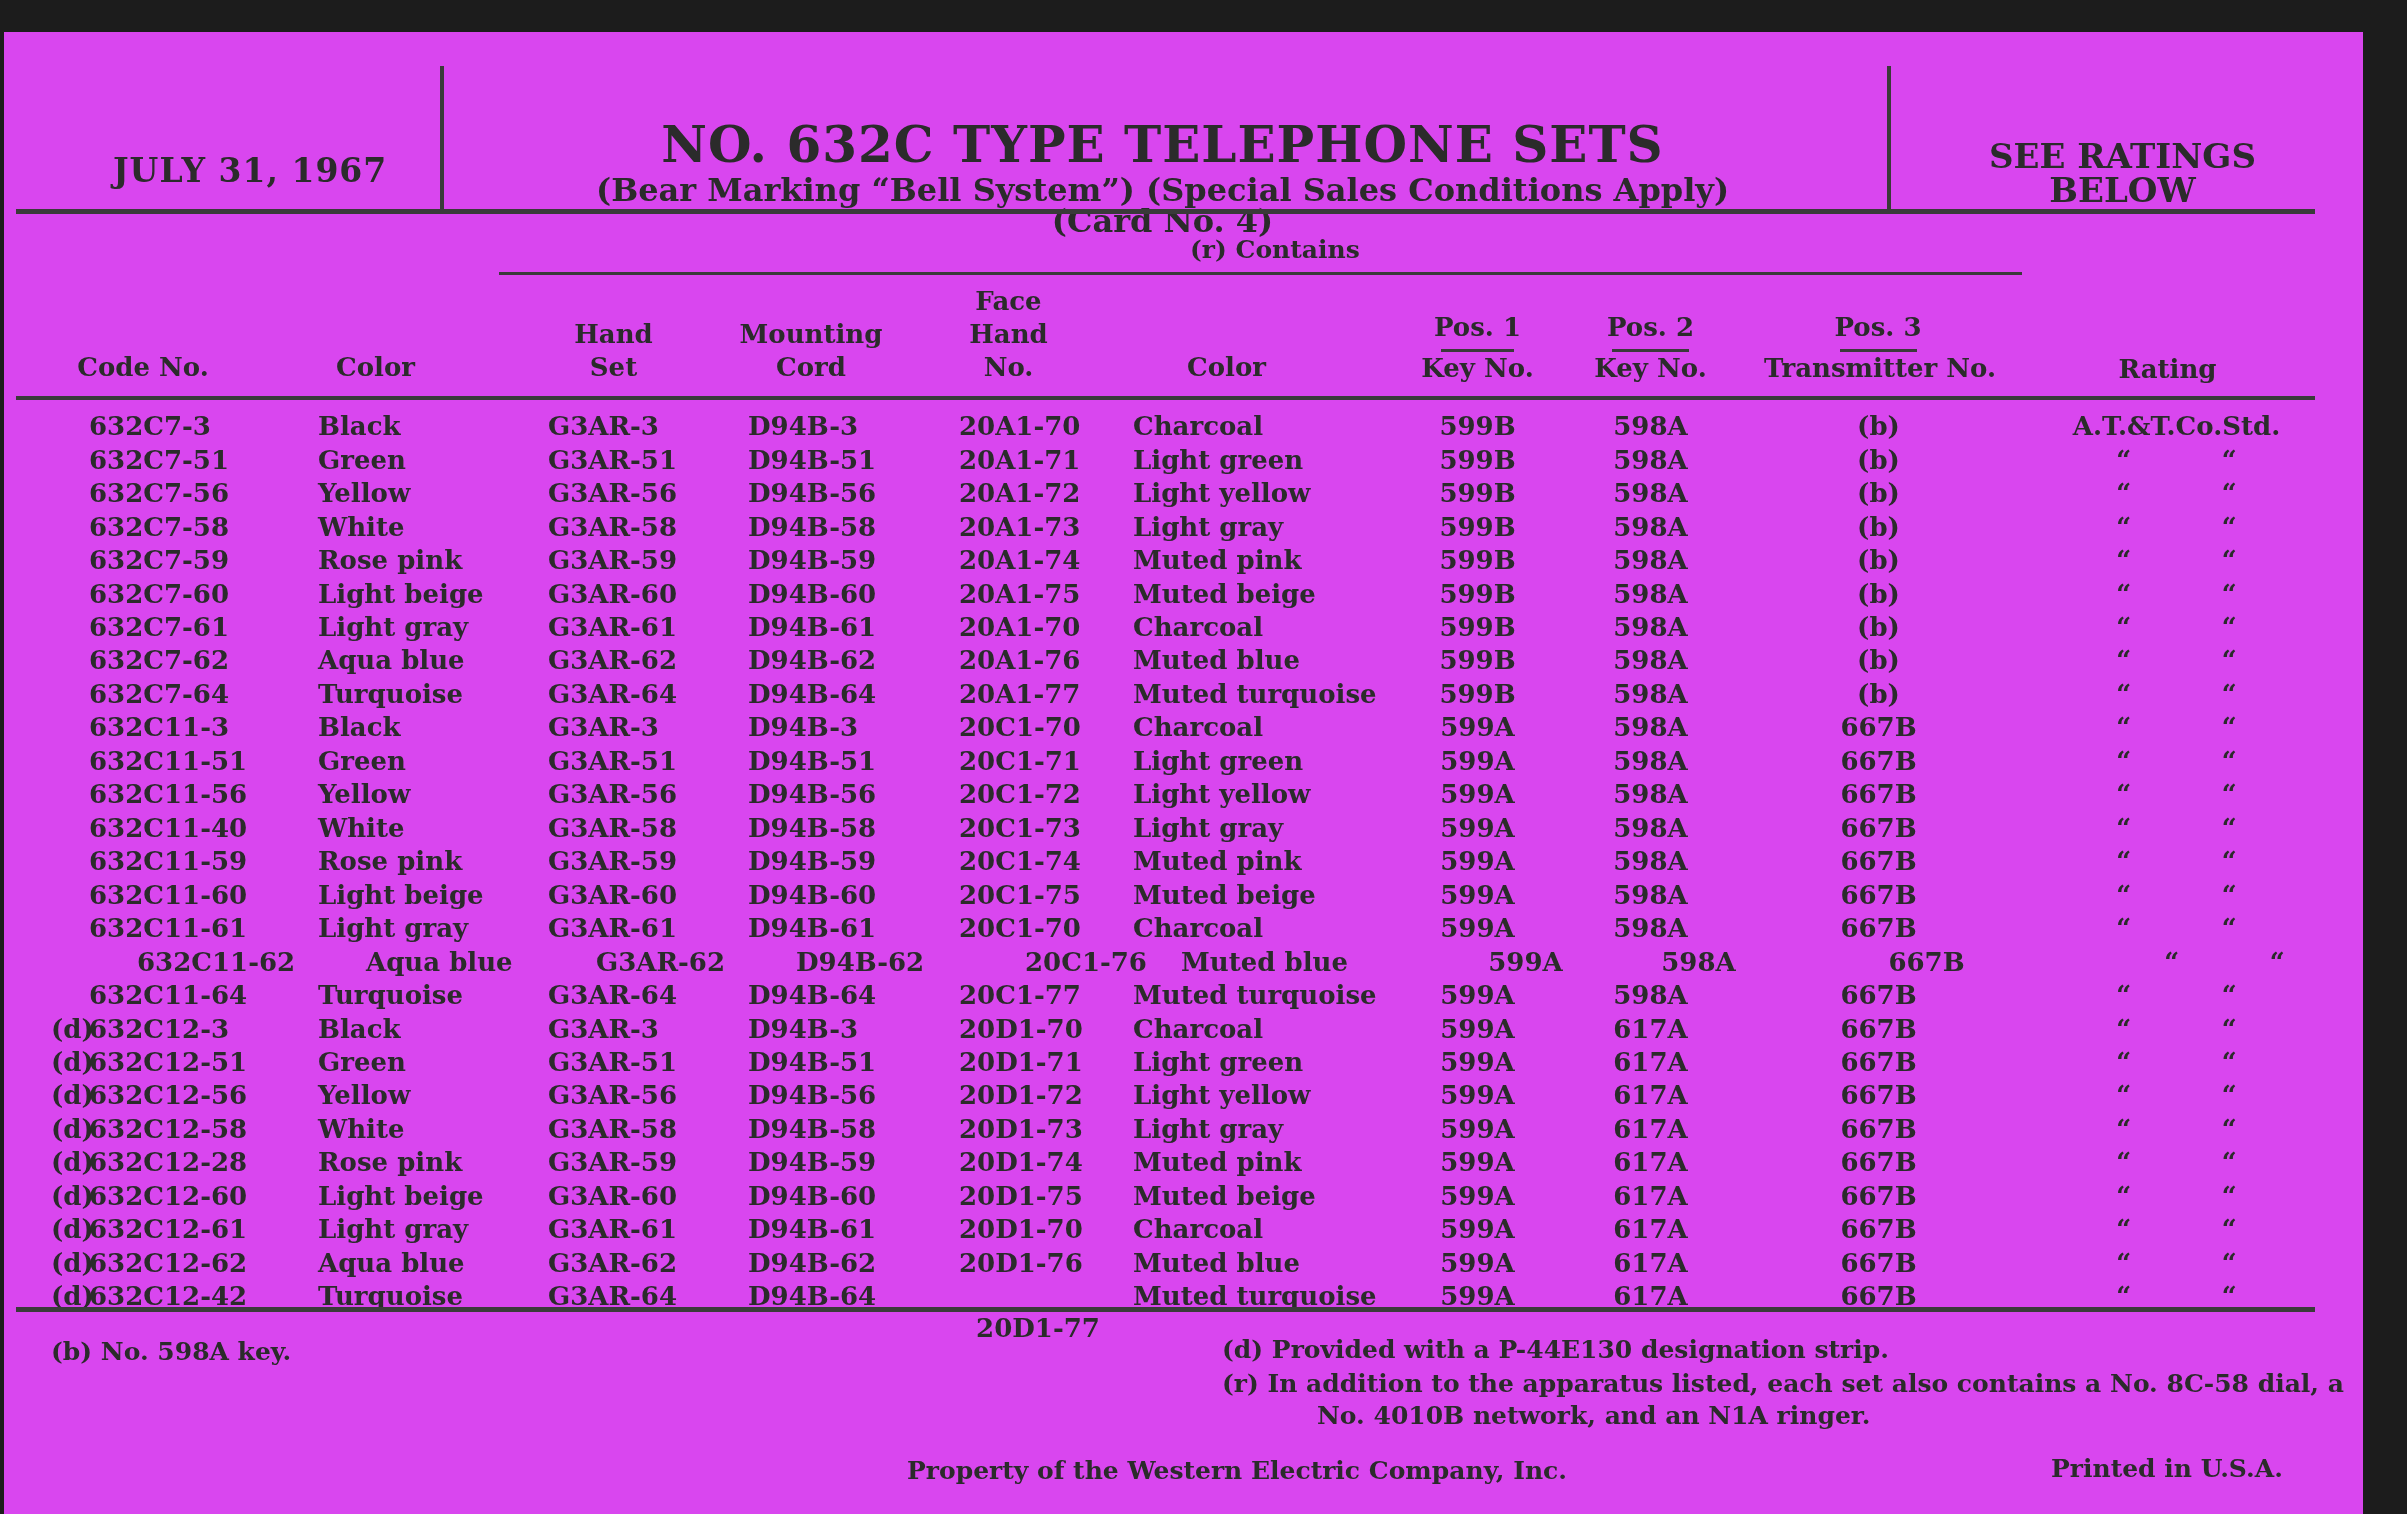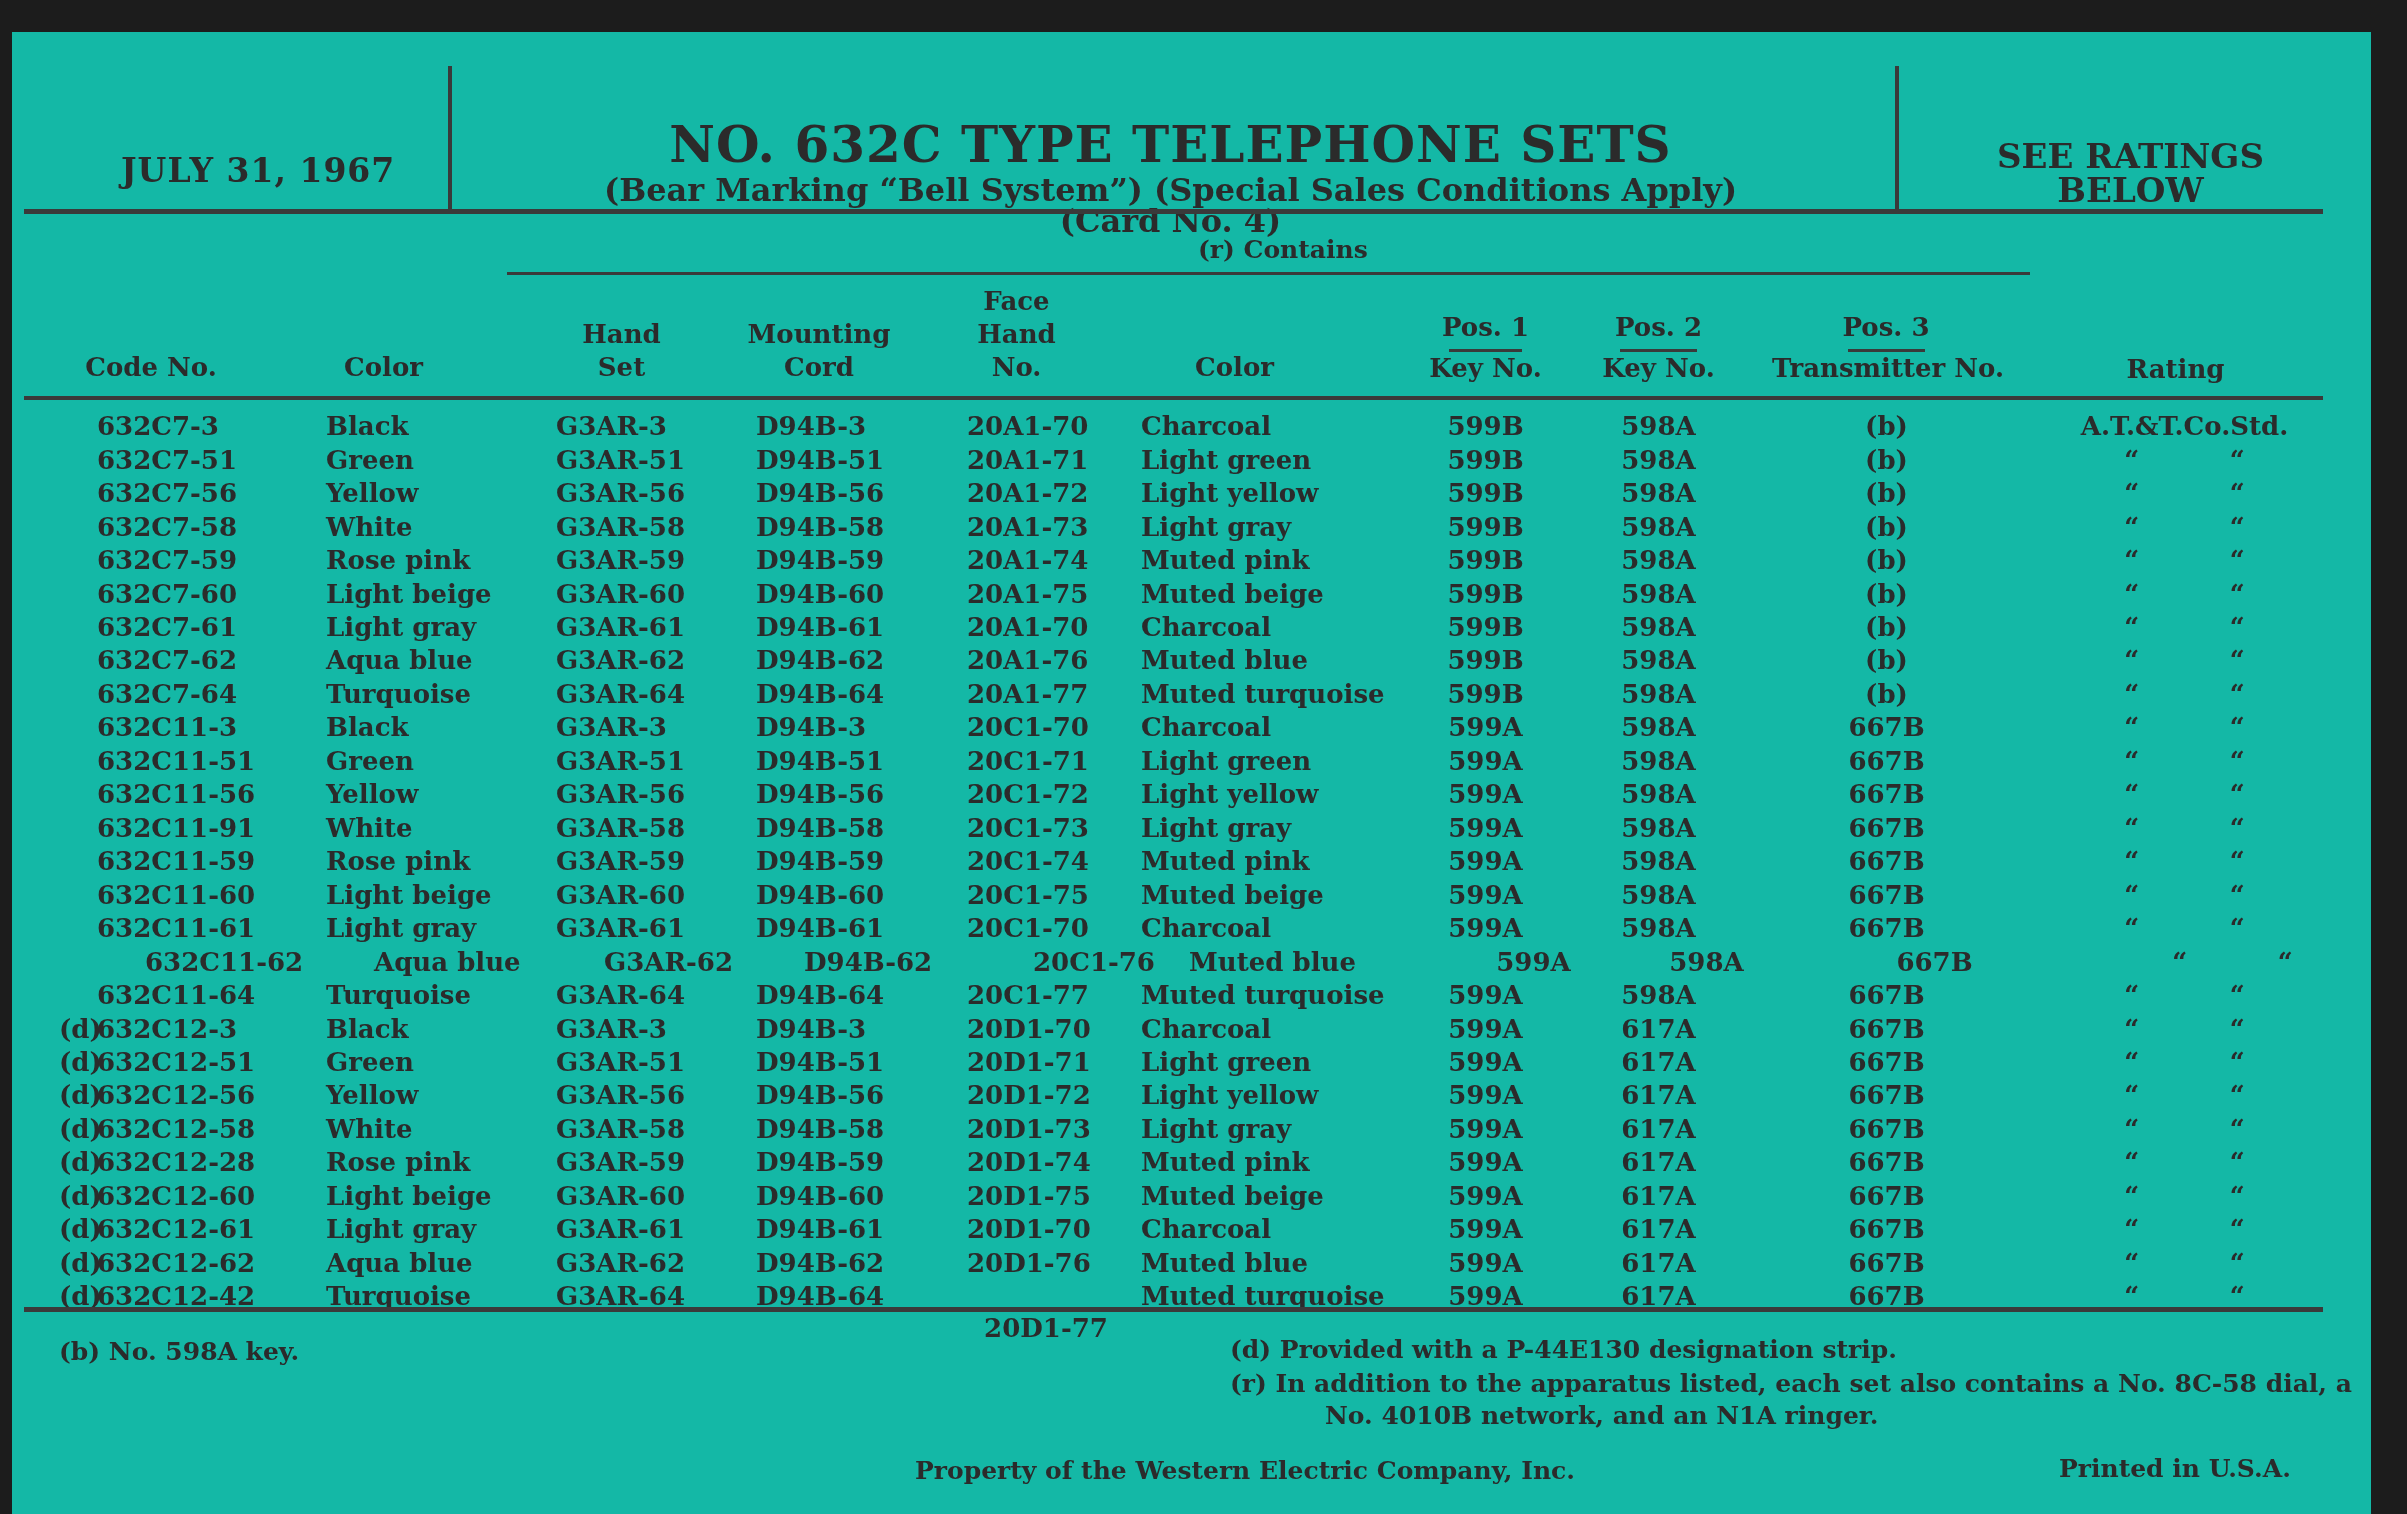--- a/index.html
+++ b/index.html
@@ -1,18 +1,18 @@
 <!DOCTYPE html>
 <html><head>
 <meta charset="utf-8">
 <style>
   html, body { margin:0; padding:0; }
   body { width:2408px; height:1515px; background:#1c1c1c; position:relative; overflow:hidden;
          font-family:"DejaVu Serif", "Liberation Serif", serif; color:#2b2b2b; }
-  .card { position:absolute; left:12px; top:32px; width:2359px; height:1483px; background:#14b8a6; }
+  .card { position:absolute; left:4px; top:32px; width:2359px; height:1483px; background:#d946ef; }
   .abs { position:absolute; white-space:nowrap; }
   .b { font-weight:bold; }
   .rule { position:absolute; background:#3a3a3a; }
   .hdr-date { left:109px; top:119px; font-size:33px; letter-spacing:1px; }
   .title { left:436px; width:1445px; text-align:center; }
   .t1 { top:83px; font-size:50px; letter-spacing:1px; }
   .t2 { top:139px; font-size:32px; }
   .t3 { top:170px; font-size:32px; }
   .see { left:1881px; width:475px; text-align:center; font-size:34px; line-height:34px; top:107px; }
   .colhd { font-size:26px; text-align:center; line-height:33px; }
@@ -218,21 +218,21 @@
         <span class="abs b cell" style="left: 544px; top: 0px; width: 168px; text-align: left; white-space: pre;">G3AR-56</span>
         <span class="abs b cell" style="left: 744px; top: 0px; width: 168px; text-align: left; white-space: pre;">D94B-56</span>
         <span class="abs b cell" style="left: 955px; top: 0px; width: 158px; text-align: left; white-space: pre;">20C1-72</span>
         <span class="abs b cell" style="left: 1129px; top: 0px; width: 257px; text-align: left; white-space: pre;">Light yellow</span>
         <span class="abs b cell" style="left: 1414px; top: 0px; width: 119px; text-align: center; white-space: pre;">599A</span>
         <span class="abs b cell" style="left: 1587px; top: 0px; width: 119px; text-align: center; white-space: pre;">598A</span>
         <span class="abs b cell" style="left: 1815px; top: 0px; width: 119px; text-align: center; white-space: pre;">667B</span>
         <span class="abs b cell" style="left: 2039px; top: 0px; width: 267px; text-align: center; white-space: pre;">“          “</span>
       </div>
       <div class="abs" style="left: 0px; top: 779px; width: 2356px; height: 34px;">
-        <span class="abs b cell" style="left: 85px; top: 0px; width: 188px; text-align: left; white-space: pre;">632C11-91</span>
+        <span class="abs b cell" style="left: 85px; top: 0px; width: 188px; text-align: left; white-space: pre;">632C11-40</span>
         <span class="abs b cell" style="left: 314px; top: 0px; width: 198px; text-align: left; white-space: pre;">White</span>
         <span class="abs b cell" style="left: 544px; top: 0px; width: 168px; text-align: left; white-space: pre;">G3AR-58</span>
         <span class="abs b cell" style="left: 744px; top: 0px; width: 168px; text-align: left; white-space: pre;">D94B-58</span>
         <span class="abs b cell" style="left: 955px; top: 0px; width: 158px; text-align: left; white-space: pre;">20C1-73</span>
         <span class="abs b cell" style="left: 1129px; top: 0px; width: 257px; text-align: left; white-space: pre;">Light gray</span>
         <span class="abs b cell" style="left: 1414px; top: 0px; width: 119px; text-align: center; white-space: pre;">599A</span>
         <span class="abs b cell" style="left: 1587px; top: 0px; width: 119px; text-align: center; white-space: pre;">598A</span>
         <span class="abs b cell" style="left: 1815px; top: 0px; width: 119px; text-align: center; white-space: pre;">667B</span>
         <span class="abs b cell" style="left: 2039px; top: 0px; width: 267px; text-align: center; white-space: pre;">“          “</span>
       </div>

